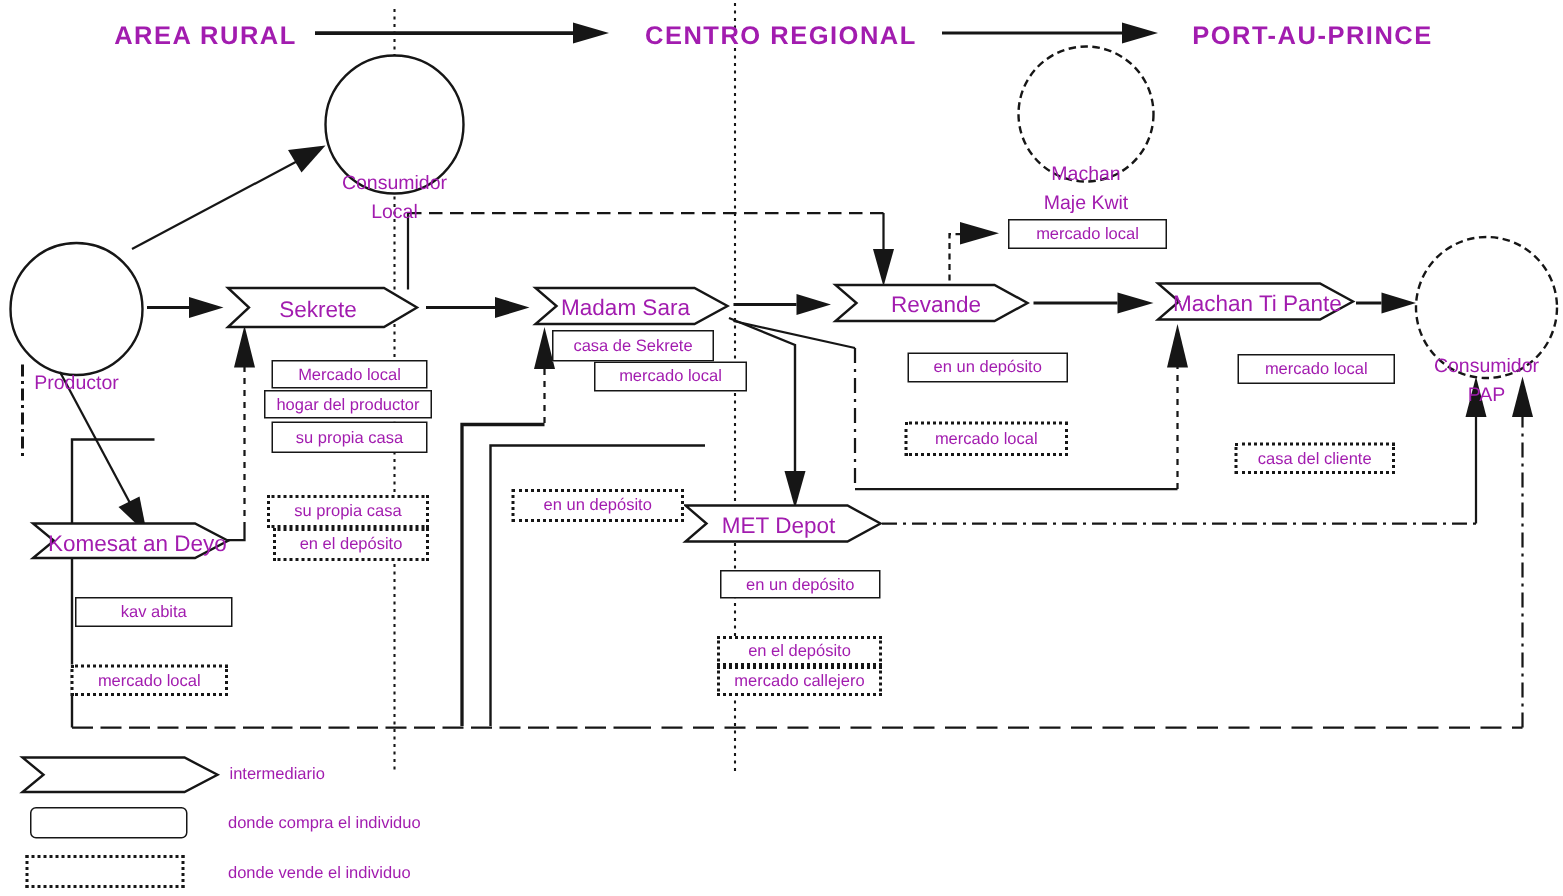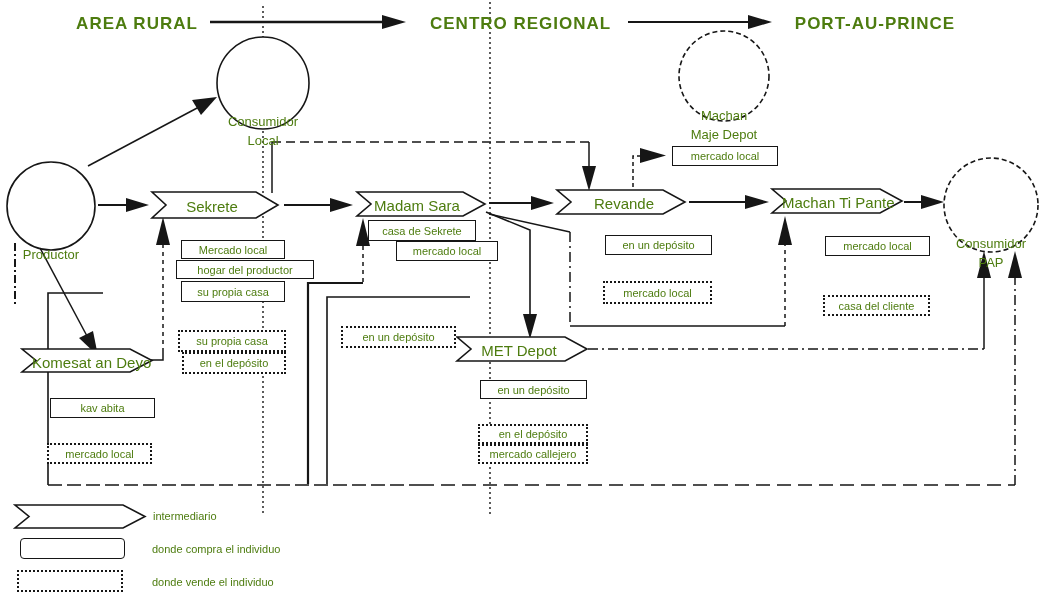--- a/index.html
+++ b/index.html
@@ -1,17 +1,17 @@
 <!DOCTYPE html>
 <html><head>
 <meta charset="utf-8">
 <style>
   html,body{margin:0;padding:0;background:#fff;}
   #stage{position:relative;width:1042px;height:597px;background:#fff;
-         font-family:"Liberation Sans", sans-serif;color:#4d7c0f;overflow:hidden;}
+         font-family:"Liberation Sans", sans-serif;color:#a21caf;overflow:hidden;}
   #lines{position:absolute;left:0;top:0;z-index:1;}
   .lbl{position:absolute;z-index:3;text-align:center;white-space:nowrap;}
   .region-title{font-size:17px;font-weight:bold;letter-spacing:1px;}
   .circle-lbl{font-size:13px;line-height:1.45;margin-top:47px;}
   .chev-lbl{font-size:15px;z-index:3;}
   .bx{position:absolute;z-index:2;box-sizing:border-box;background:#fff;
       border:1.5px solid #161616;display:flex;align-items:center;justify-content:center;
       font-size:11px;white-space:nowrap;}
   .dot{border:2px dotted #161616;}
   .legend-solid{border-radius:4px;}
@@ -121,36 +121,36 @@
   <div class="lbl region-title" style="left:785px;top:14px;width:180px;">PORT-AU-PRINCE</div>
   <div class="lbl region-title" style="left:430px;top:14px;width:180px;">CENTRO REGIONAL</div>
 
   <div class="lbl circle-lbl" style="left:11px;top:199px;width:80px;">Productor</div>
   <div class="lbl circle-lbl" style="left:223px;top:66px;width:80px;">
     <div>Consumidor</div>
     <div>Local</div>
   </div>
   <div class="lbl circle-lbl" style="left:684px;top:60px;width:80px;">
     <div>Machan</div>
-    <div>Maje Depot</div>
+    <div>Maje Kwit</div>
   </div>
   <div class="lbl circle-lbl" style="left:951px;top:188px;width:80px;">
     <div>Consumidor</div>
     <div>PAP</div>
   </div>
 
   <div class="lbl chev-lbl" style="left:166px;top:198px;width:92px;">Sekrete</div>
   <div class="lbl chev-lbl" style="left:371px;top:197px;width:92px;">Madam Sara</div>
   <div class="lbl chev-lbl" style="left:578px;top:195px;width:92px;">Revande</div>
   <div class="lbl chev-lbl" style="left:782px;top:194px;width:104px;">Machan Ti Pante</div>
   <div class="lbl chev-lbl" style="left:32px;top:354px;width:108px;">Komesat an Deyo</div>
   <div class="lbl chev-lbl" style="left:471px;top:342px;width:96px;">MET Depot</div>
 
   <div class="bx" style="left:181px;top:240px;width:104px;height:19px;">Mercado local</div>
-  <div class="bx" style="left:176px;top:260px;width:138px;height:19px;">hogar del productor</div>
+  <div class="bx" style="left:176px;top:260px;width:112px;height:19px;">hogar del productor</div>
   <div class="bx" style="left:181px;top:281px;width:104px;height:21px;">su propia casa</div>
   <div class="bx" style="left:368px;top:220px;width:108px;height:21px;">casa de Sekrete</div>
   <div class="bx" style="left:396px;top:241px;width:102px;height:20px;">mercado local</div>
   <div class="bx" style="left:672px;top:146px;width:106px;height:20px;">mercado local</div>
   <div class="bx" style="left:605px;top:235px;width:107px;height:20px;">en un depósito</div>
   <div class="bx" style="left:825px;top:236px;width:105px;height:20px;">mercado local</div>
   <div class="bx" style="left:480px;top:380px;width:107px;height:19px;">en un depósito</div>
   <div class="bx" style="left:50px;top:398px;width:105px;height:20px;">kav abita</div>
 
   <div class="bx dot" style="left:178px;top:330px;width:108px;height:22px;">su propia casa</div>

